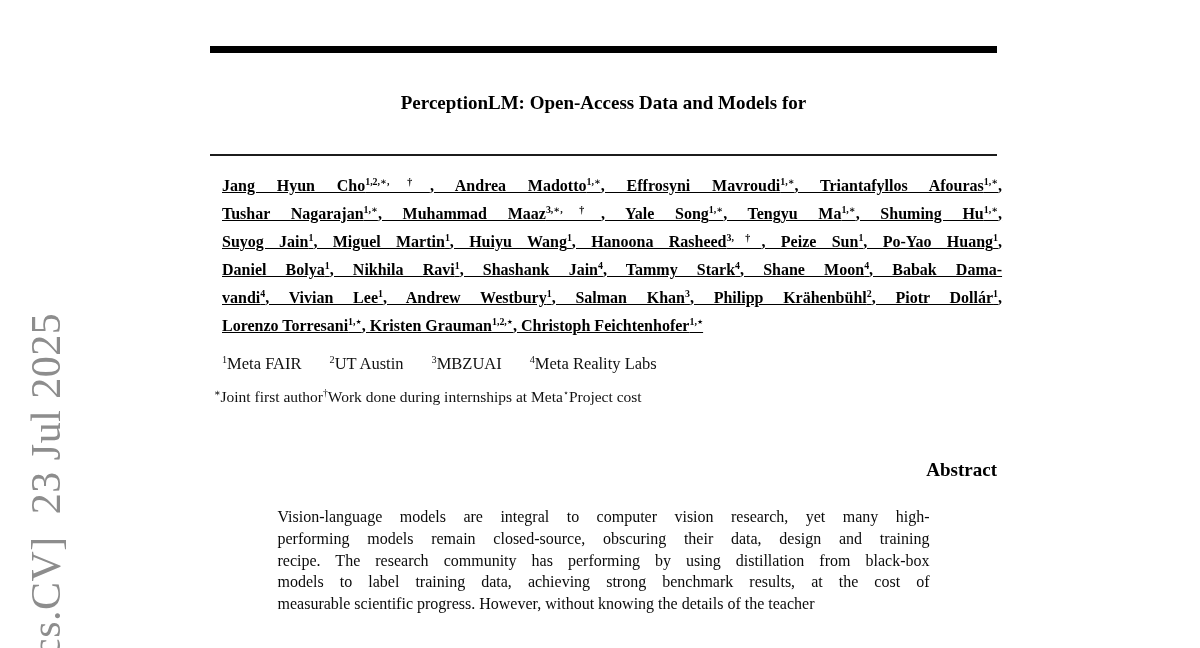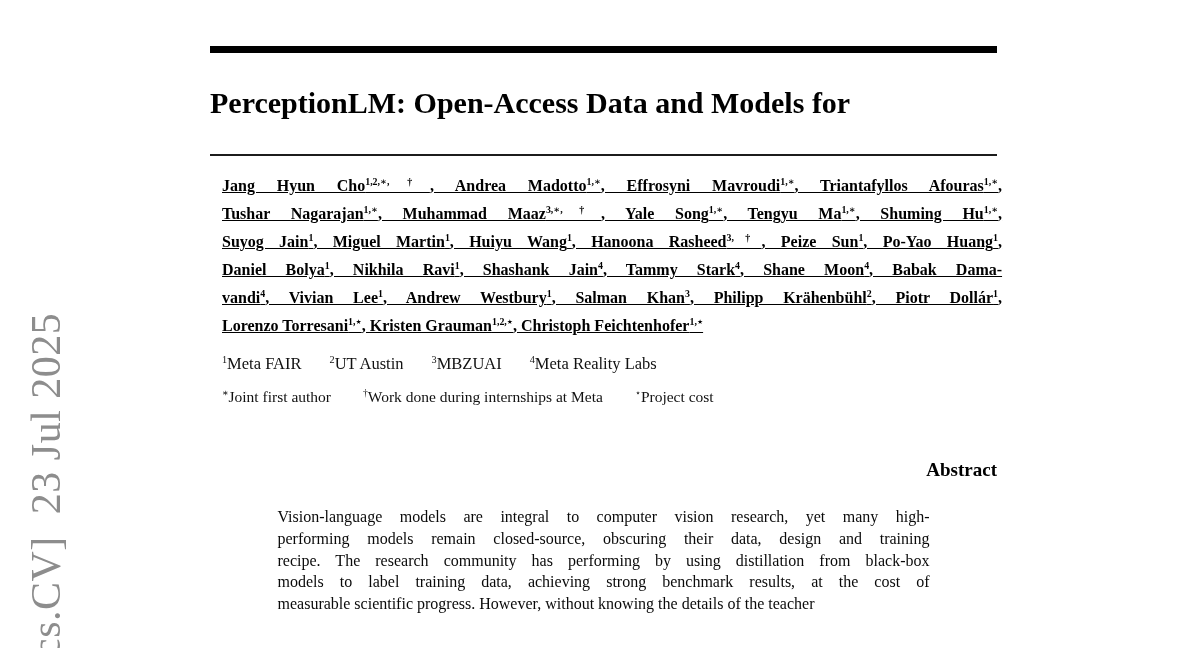--- a/index.html
+++ b/index.html
@@ -27,23 +27,23 @@
     letter-spacing: 0.5px;
   }
 
   .content { position: relative; margin-left: 210px; width: 787px; }
 
   .rule-thick { margin-top: 46px; height: 7px; background: #000; }
   .rule-thin  { margin-top: 32px; height: 2px; background: #1c1c1c; }
 
   .paper-title {
     margin-top: 30px;
-    text-align: left;
+    text-align: center;
     font-weight: bold;
-    font-size: 30px;
+    font-size: 19px;
     line-height: 39px;
     color: #000;
   }
   .paper-title .t-line { display: block; }
 
   .author-block {
     margin-top: 16px;
     margin-left: 12px;
     width: 780px;
     font-weight: bold;
@@ -65,23 +65,22 @@
   .affil-row {
     margin-top: 12px;
     margin-left: 12px;
     display: flex;
     gap: 28px;
     font-size: 16.5px;
     line-height: 24px;
   }
   .footnote-row {
     margin-top: 9px;
-    margin-left: 12px;
+    margin-left: 4px;
     display: flex;
-    gap: 32px;
     font-size: 15.5px;
     line-height: 24px;
   }
 
   .abstract-heading {
     margin-top: 49px;
     text-align: right;
     font-weight: bold;
     font-size: 19px;
     line-height: 24px;

